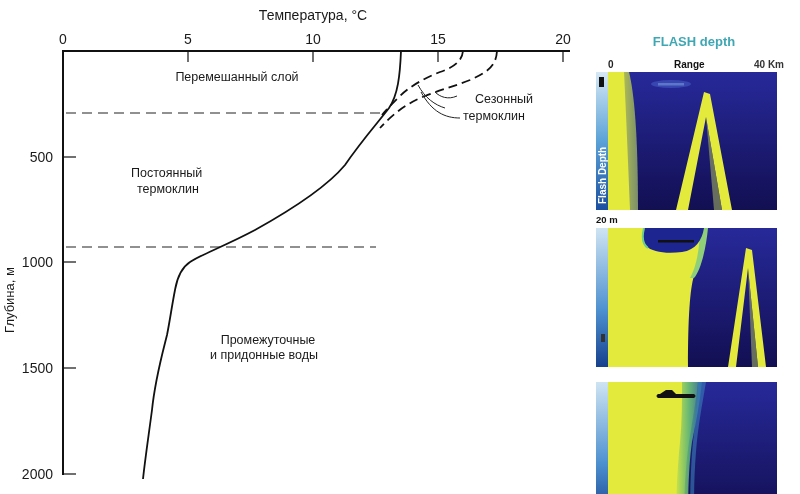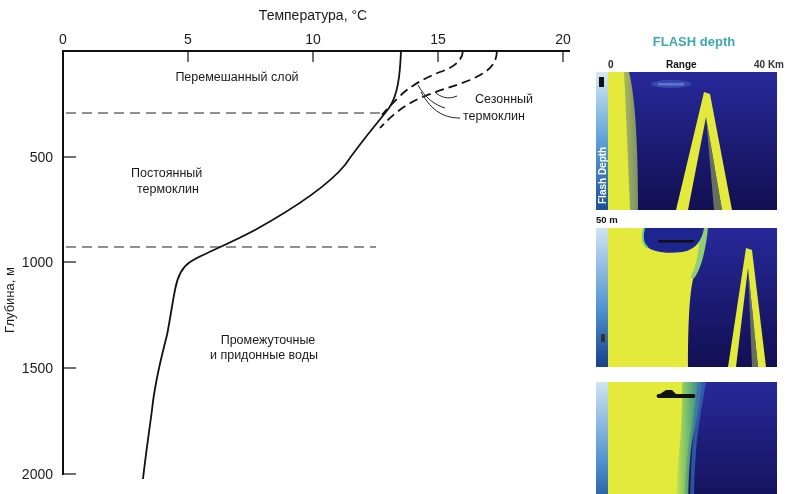--- a/index.html
+++ b/index.html
@@ -5,21 +5,21 @@
   html, body { margin: 0; padding: 0; background: #ffffff; }
   body { width: 800px; height: 494px; position: relative; overflow: hidden; font-family: "Liberation Sans", sans-serif; color: #111; }
   #profile { position: absolute; left: 0; top: 0; width: 590px; height: 494px; }
   .lbl { font-family: "Liberation Sans", sans-serif; fill: #1a1a1a; }
   .tick-lbl { font-size: 14px; }
   .region-lbl { font-size: 12.5px; }
   #flash { position: absolute; left: 588px; top: 0; width: 212px; height: 486px; margin-top: 32px; }
   .flash-title { position: absolute; left: 0; width: 212px; top: 2px; text-align: center; font-size: 13px; font-weight: bold; color: #3fa7b3; }
   .range-row { position: absolute; top: 27px; left: 0; width: 200px; height: 14px; font-size: 10px; font-weight: bold; }
   .range-row .r0 { position: absolute; left: 20px; color: #222; }
-  .range-row .rl { position: absolute; left: 78px; color: #111; }
+  .range-row .rl { position: absolute; left: 86px; color: #111; }
   .range-row .r40 { position: absolute; left: 166px; color: #333; font-weight: bold; }
   .panel { position: absolute; left: 8px; width: 181px; overflow: hidden; border-left: 0; }
   .panel svg { display: block; }
   .depth-lbl { position: absolute; left: 8px; font-size: 9.5px; font-weight: bold; color: #111; }
 </style>
 </head>
 <body>
 
 <svg id="profile" width="590" height="494" viewBox="0 0 590 494">
 
@@ -110,21 +110,21 @@
       <path d="M12,0 L33,0 C38,20 42,60 42,138 L20,138 Z" fill="url(#fade1)"></path>
       <path d="M12,0 L28,0 C30,40 32,90 34,138 L12,138 Z" fill="#e3ea3c"></path>
       <path d="M108,20 L114,22 L136,138 L126,138 L110,45 L92,138 L80,138 Z" fill="#e3ea3c"></path>
       <path d="M110,45 L126,138 L118,138 Z" fill="#8a9560" opacity="0.7"></path>
       <ellipse cx="75" cy="12" rx="20" ry="4" fill="#3c4fb8" opacity="0.8"></ellipse>
       <rect x="62" y="11" width="26" height="2.5" fill="#5e76c8"></rect>
       <rect x="3" y="5" width="5" height="10" fill="#111"></rect>
       <text x="0" y="0" font-size="10" font-weight="bold" fill="#ffffff" transform="translate(10,132) rotate(-90)" font-family="Liberation Sans, sans-serif">Flash Depth</text>
     </svg>
   </div>
-  <div class="depth-lbl" style="top:182px;">50 m</div>
+  <div class="depth-lbl" style="top:182px;">20 m</div>
 
   <div class="panel" style="top:196px; height:139px;">
     <svg width="181" height="139" viewBox="0 0 181 139">
       <defs>
         <linearGradient id="bg2" x1="0" y1="0" x2="0" y2="1">
           <stop offset="0" stop-color="#27299a"></stop>
           <stop offset="1" stop-color="#120f52"></stop>
         </linearGradient>
         <linearGradient id="bar2" x1="0" y1="0" x2="0" y2="1">
           <stop offset="0" stop-color="#cfe4f3"></stop>

